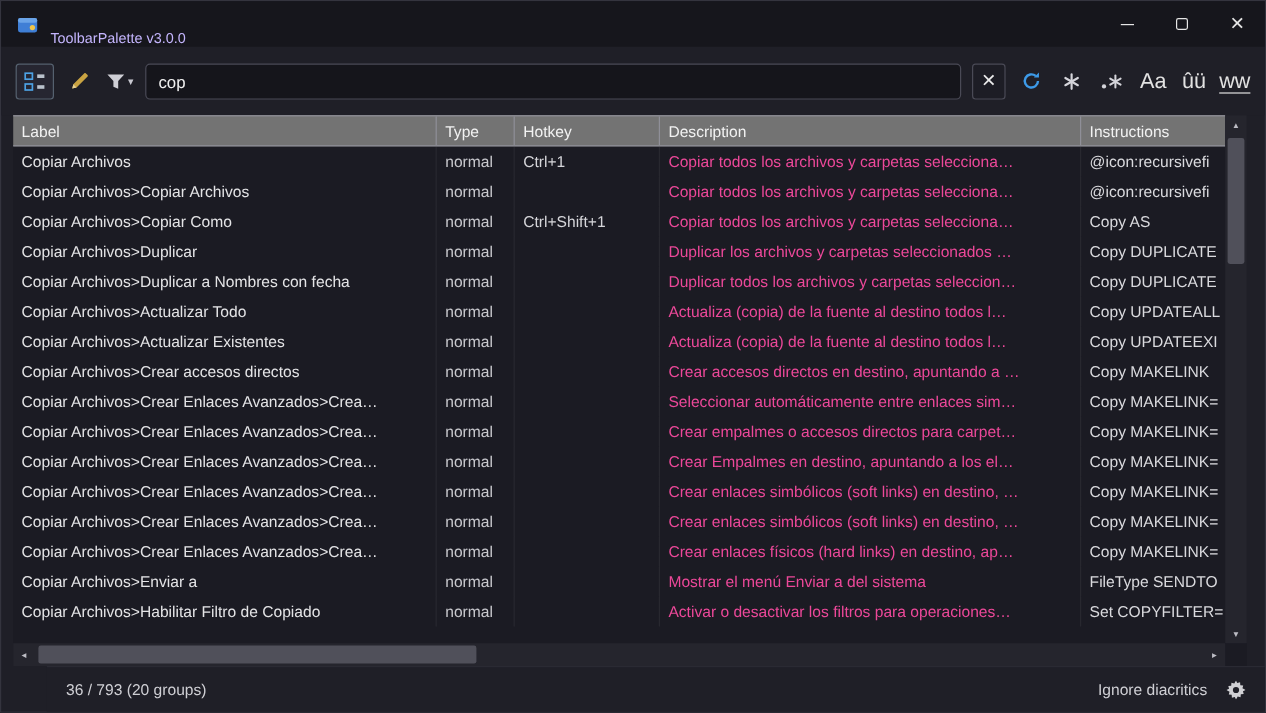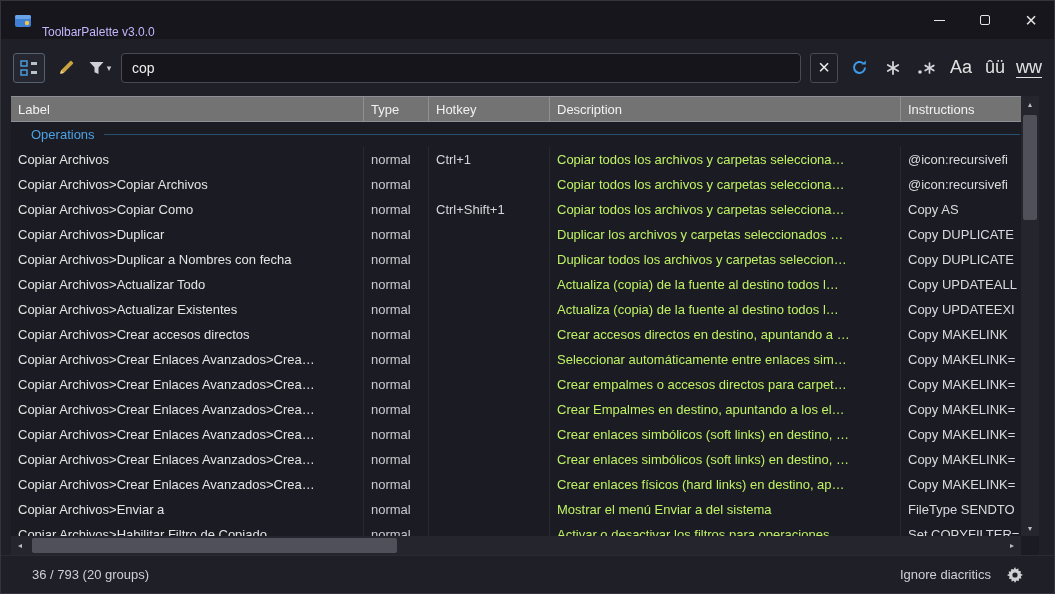--- a/index.html
+++ b/index.html
@@ -41,38 +41,38 @@
 
   .tbody { position:absolute; top:26px; bottom:19px; left:0; right:18px; overflow:hidden; }
   .group-row { height:25px; display:flex; align-items:center; padding-left:20px; font-size:13px; color:#4da2e4; }
   .group-line { flex:1; height:1px; background:#27506f; margin:0 1px 0 9px; }
   .trow { height:25px; display:flex; align-items:stretch; font-size:13px; }
   .td { padding-left:7px; white-space:nowrap; overflow:hidden; display:flex; align-items:center;
         border-right:1px solid rgba(255,255,255,0.06); }
   .td-label{width:353px; color:#e4e4e6;}
   .td-type{width:65px; color:#c9c9ce;}
   .td-hotkey{width:121px; color:#d6d6da;}
-  .td-desc{width:351px; color:#bef264;}
+  .td-desc{width:351px; color:#ec4899;}
   .td-instr{flex:1; color:#dadade; border-right:none;}
 
   
   .vscroll { position:absolute; top:0; right:0; bottom:19px; width:18px; background:#25252d;
              display:flex; flex-direction:column; }
   .sarr { color:#bcbcc4; font-size:8px; display:flex; align-items:center; justify-content:center; }
   .vscroll .sarr { height:16px; }
   .v-track { flex:1; position:relative; }
   .v-thumb { position:absolute; top:3px; left:2px; right:2px; height:105px; background:#50505a; border-radius:2px; }
   .hscroll { position:absolute; bottom:0; left:0; right:18px; height:19px; background:#25252d; display:flex; }
   .hscroll .sarr { width:18px; height:19px; }
   .h-track { flex:1; position:relative; }
   .h-thumb { position:absolute; left:3px; top:2px; bottom:2px; width:365px; background:#50505a; border-radius:2px; }
 
   
-  .statusbar { flex:0 0 38px; display:flex; align-items:center; padding:0 31px; background:#1f1f27;
-               border-top:1px solid #2a2a33; font-size:13px; color:#cfcfd4; }
+  .statusbar { flex:0 0 38px; display:flex; align-items:center; padding:0 16px; background:#1f1f27;
+               border-top:1px solid #2a2a33; font-size:13px; color:#cfcfd4;margin-left:38px; }
   .sb-spacer { flex:1; }
   .gear-btn { margin-left:16px; display:flex; align-items:center; }
 </style>
 </head>
 <body>
 
 <div class="window">
 
   <div class="titlebar">
     <span style="display:flex;">
@@ -175,24 +175,20 @@
   <div class="table-area">
     <div class="thead">
       <div class="th th-label">Label</div>
       <div class="th th-type">Type</div>
       <div class="th th-hotkey">Hotkey</div>
       <div class="th th-desc">Description</div>
       <div class="th th-instr">Instructions</div>
     </div>
 
     <div class="tbody">
-      <div class="group-row">
-        <span>Operations</span>
-        <span class="group-line"></span>
-      </div>
       <div>
           <div class="trow">
     <div class="td td-label">Copiar Archivos</div>
     <div class="td td-type">normal</div>
     <div class="td td-hotkey">Ctrl+1</div>
     <div class="td td-desc">Copiar todos los archivos y carpetas selecciona…</div>
     <div class="td td-instr">@icon:recursivefi</div>
   </div>
           <div class="trow">
     <div class="td td-label">Copiar Archivos&gt;Copiar Archivos</div>

